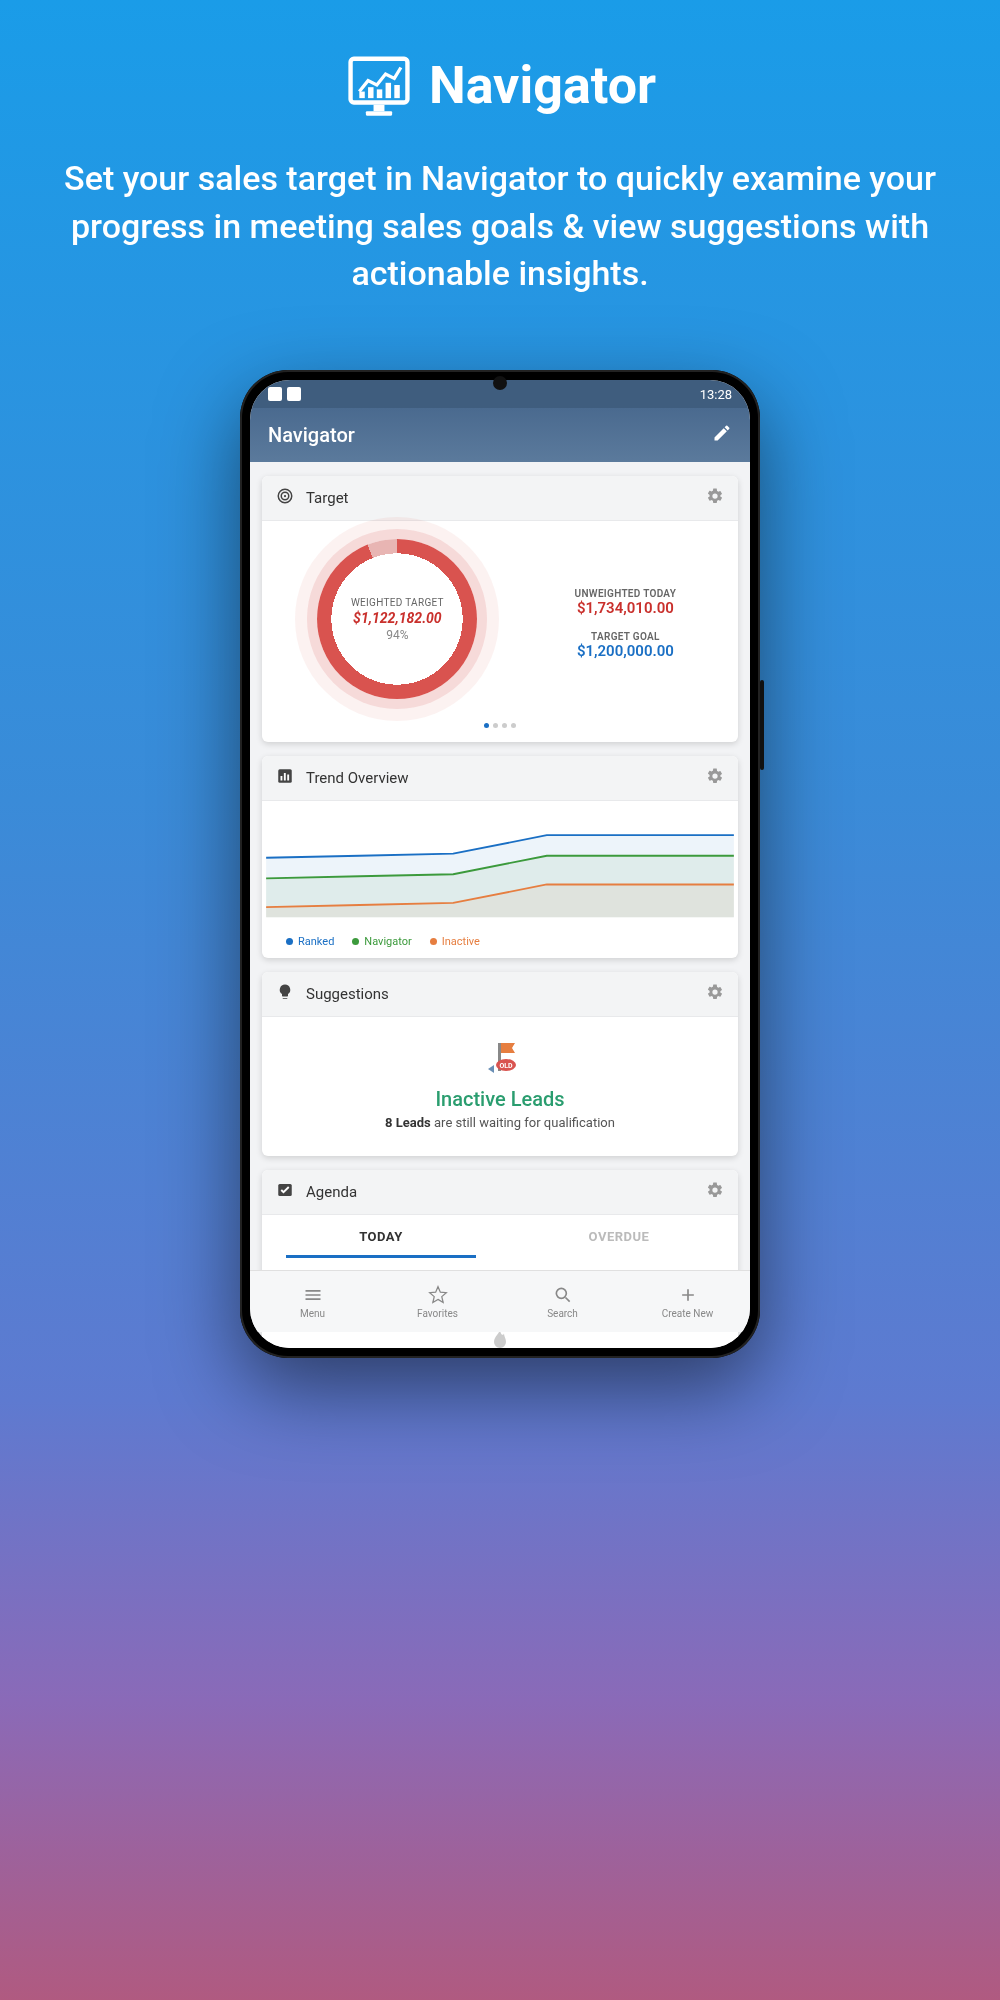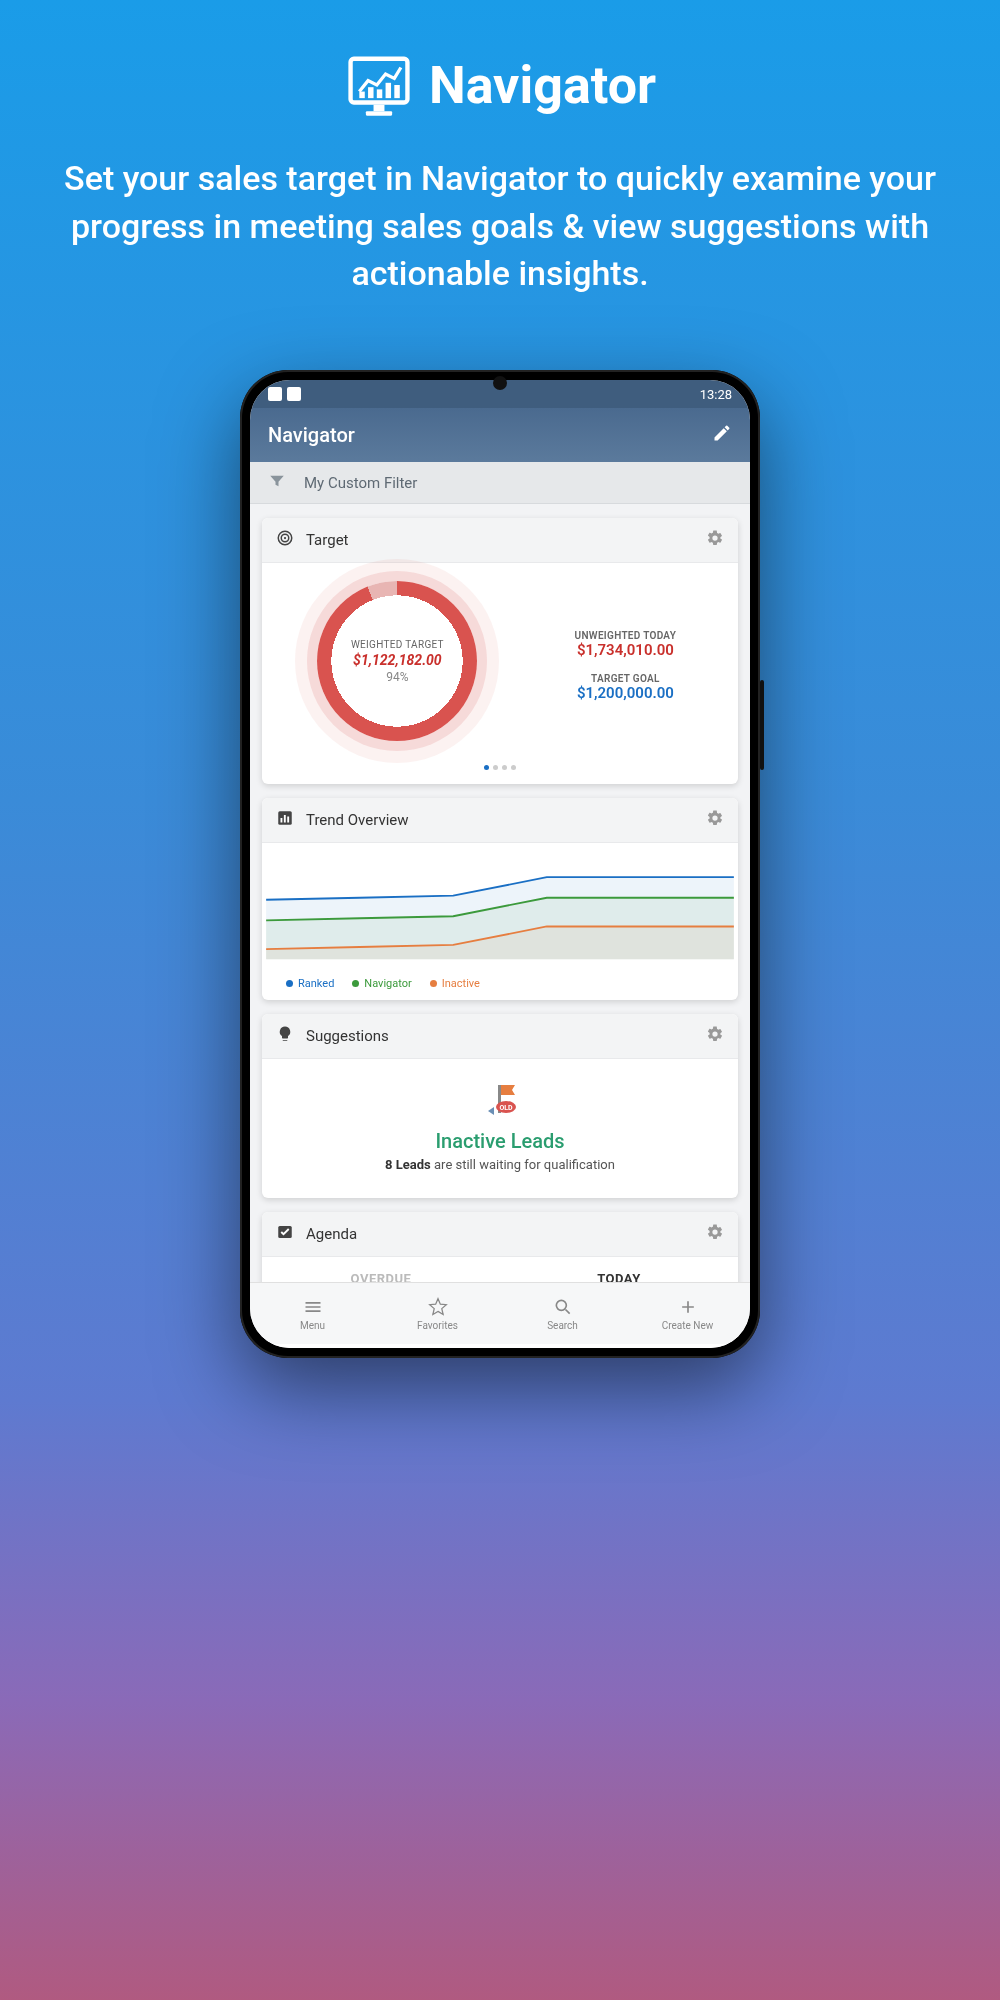--- a/index.html
+++ b/index.html
@@ -173,21 +173,21 @@
   .sugg-text b { color:#333; }
 
   .agenda-tabs { display:flex; }
   .agenda-tab { flex:1; text-align:center; padding:14px 0; font-size:13px; font-weight:700; letter-spacing:0.5px; color:#bbb; position:relative; }
   .agenda-tab.active { color:#333; }
   .agenda-tab.active::after { content:''; position:absolute; bottom:0; left:10%; right:10%; height:3px; background:#1a6fc4; }
   .agenda-empty { height:100px; display:flex; align-items:flex-end; justify-content:center; padding-bottom:4px; }
 
   .bottomnav {
     position:absolute;
-    bottom:4px;left:0;right:0;
+    bottom:16px;left:0;right:0;
     height:62px;
     background:#f6f7f8;
     border-top:1px solid #e0e0e0;
     display:flex;
   }
   .nav-item { flex:1; display:flex; flex-direction:column; align-items:center; justify-content:center; gap:3px; color:#888; font-size:10px; }
   .nav-item svg { width:20px;height:20px;fill:#888; }
 
   .gear { width:18px;height:18px; }
   .icon-sm { width:18px;height:18px; flex-shrink:0; }
@@ -229,28 +229,20 @@
 
     <div class="appbar">
       <span>Navigator</span>
       <span>
         <svg width="20" height="20" viewBox="0 0 24 24">
             <path d="M3 17.25V21h3.75L17.81 9.94l-3.75-3.75L3 17.25zM20.71 7.04a1 1 0 0 0 0-1.41l-2.34-2.34a1 1 0 0 0-1.41 0l-1.83 1.83 3.75 3.75 1.83-1.83z"></path>
           </svg>
       </span>
     </div>
 
-    <div class="filterbar">
-      <span>
-        <svg class="icon-sm" viewBox="0 0 24 24" fill="#8a949c">
-            <path d="M3 5h18l-7 8v6l-4-2v-4z"></path>
-          </svg>
-      </span>
-      <span>My Custom Filter</span>
-    </div>
 
     <div class="content">
 
       <div class="card">
         <div class="card-hdr">
           <span>
             <svg class="icon-sm" viewBox="0 0 24 24" fill="#444">
                 <circle cx="12" cy="12" r="9" fill="none" stroke="#444" stroke-width="2"></circle>
                 <circle cx="12" cy="12" r="5" fill="none" stroke="#444" stroke-width="2"></circle>
                 <circle cx="12" cy="12" r="1.5"></circle>
@@ -370,22 +362,22 @@
           </span>
           <span>Agenda</span>
           <span class="spacer"></span>
           <span>
             <svg class="gear" viewBox="0 0 24 24" fill="#999">
                 <path d="M19.14 12.94a7.07 7.07 0 0 0 .05-.94 7.07 7.07 0 0 0-.05-.94l2.03-1.58a.5.5 0 0 0 .12-.64l-1.92-3.32a.5.5 0 0 0-.6-.22l-2.39.96a7.03 7.03 0 0 0-1.62-.94l-.36-2.54A.5.5 0 0 0 13.9 2h-3.84a.5.5 0 0 0-.49.42l-.36 2.54c-.58.24-1.12.55-1.62.94l-2.39-.96a.5.5 0 0 0-.6.22L2.68 8.48a.5.5 0 0 0 .12.64l2.03 1.58a7.07 7.07 0 0 0 0 1.88l-2.03 1.58a.5.5 0 0 0-.12.64l1.92 3.32c.13.22.39.31.6.22l2.39-.96c.5.39 1.04.7 1.62.94l.36 2.54a.5.5 0 0 0 .49.42h3.84a.5.5 0 0 0 .49-.42l.36-2.54c.58-.24 1.12-.55 1.62-.94l2.39.96c.21.09.47 0 .6-.22l1.92-3.32a.5.5 0 0 0-.12-.64l-2.03-1.58zM12 15.5A3.5 3.5 0 1 1 12 8.5a3.5 3.5 0 0 1 0 7z"></path>
               </svg>
           </span>
         </div>
         <div class="agenda-tabs">
+          <div class="agenda-tab active">TODAY</div>
           <div class="agenda-tab">OVERDUE</div>
-          <div class="agenda-tab active">TODAY</div>
         </div>
         <div class="agenda-empty">
           <svg width="20" height="26" viewBox="0 0 20 26" fill="#ccc">
               <path d="M10 0c0 6-6 8-6 14a6 6 0 0 0 12 0c0-4-2-5-2-9 0 3-4 3-4-5z"></path>
             </svg>
         </div>
       </div>
 
     </div>
 

